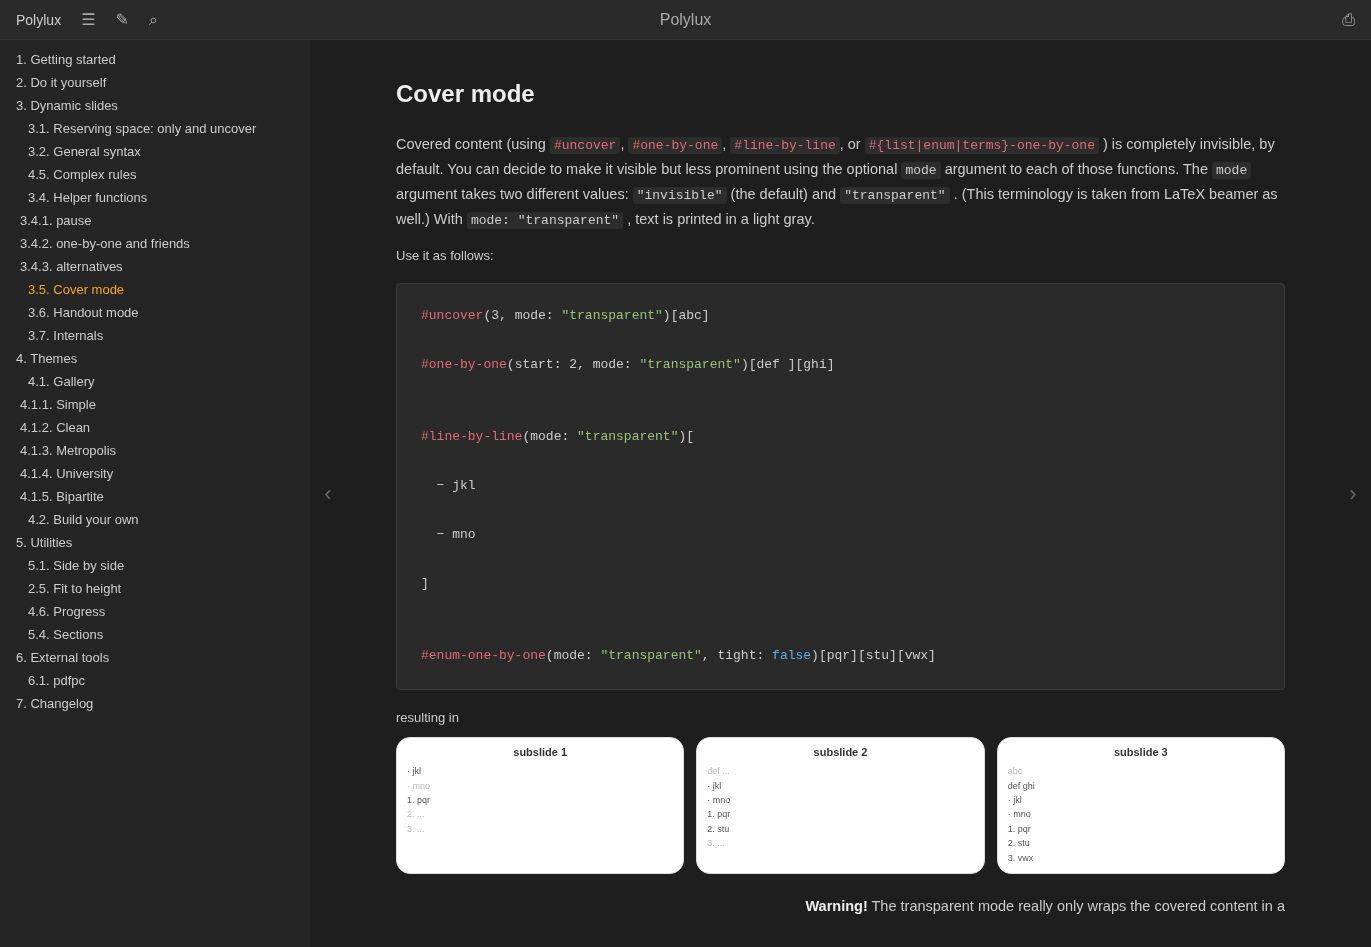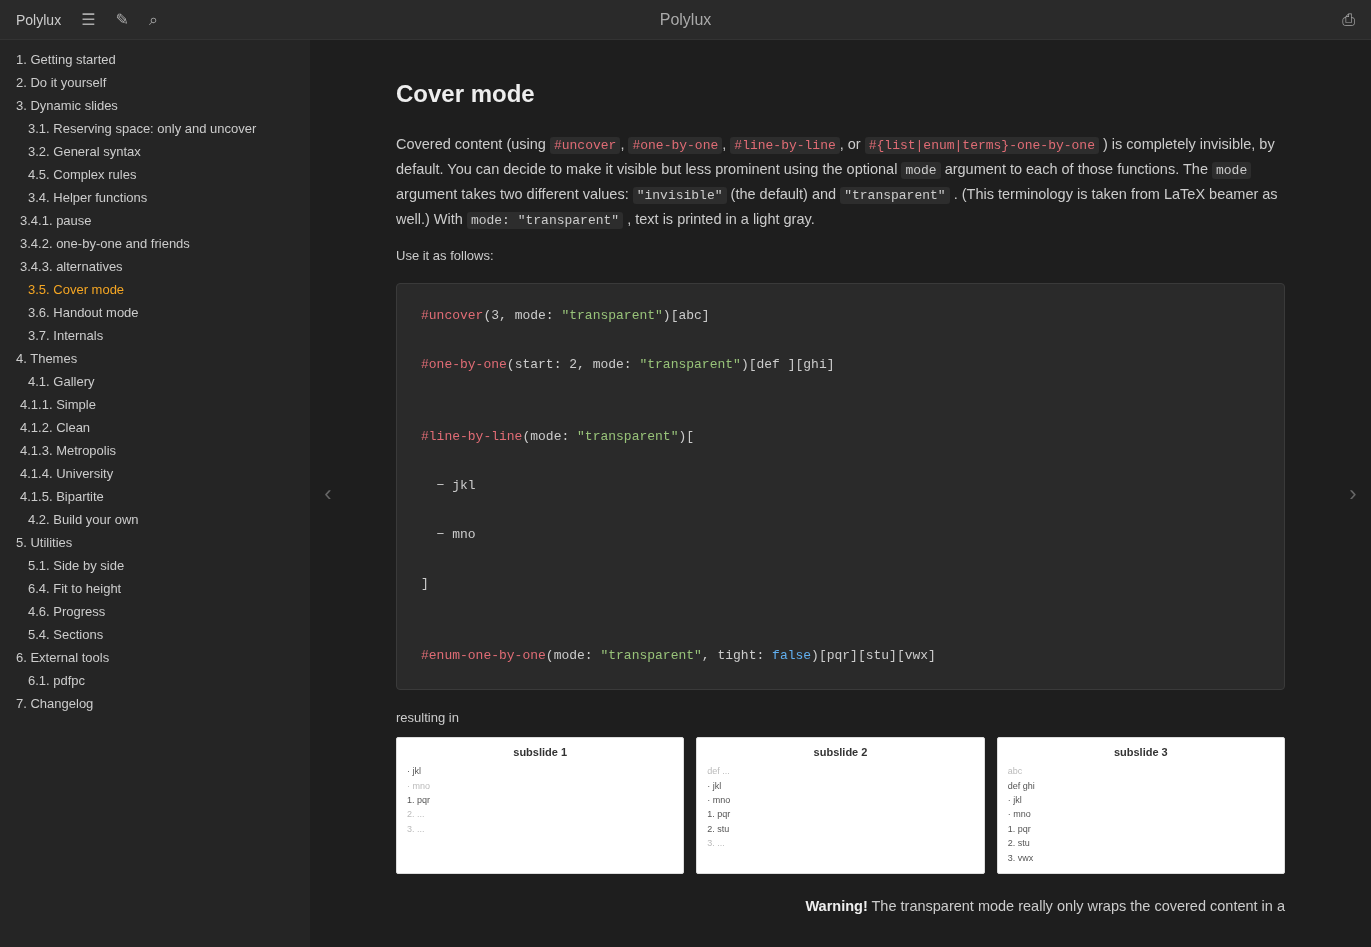--- a/index.html
+++ b/index.html
@@ -151,21 +151,21 @@
     
     .subslides-container {
       display: flex;
       gap: 12px;
       margin: 12px 0 24px 0;
     }
     .subslide {
       flex: 1;
       background: #fff;
       border: 1px solid #ddd;
-      border-radius: 2px;
+      border-radius: 14px;
       padding: 8px 10px;
       min-height: 130px;
     }
     .subslide-title {
       font-size: 11px;
       font-weight: 600;
       color: #333;
       margin-bottom: 6px;
       text-align: center;
     }
@@ -220,21 +220,21 @@
       <div class="nav-item level1">4. Themes</div>
       <div class="nav-item level2">4.1. Gallery</div>
       <div class="nav-item level3">4.1.1. Simple</div>
       <div class="nav-item level3">4.1.2. Clean</div>
       <div class="nav-item level3">4.1.3. Metropolis</div>
       <div class="nav-item level3">4.1.4. University</div>
       <div class="nav-item level3">4.1.5. Bipartite</div>
       <div class="nav-item level2">4.2. Build your own</div>
       <div class="nav-item level1">5. Utilities</div>
       <div class="nav-item level2">5.1. Side by side</div>
-      <div class="nav-item level2">6.4. Fit to height</div>
+      <div class="nav-item level2">2.5. Fit to height</div>
       <div class="nav-item level2">4.6. Progress</div>
       <div class="nav-item level2">5.4. Sections</div>
       <div class="nav-item level1">6. External tools</div>
       <div class="nav-item level2">6.1. pdfpc</div>
       <div class="nav-item level1">7. Changelog</div>
     </div>
 
   <div id="content-wrapper">
     <div class="nav-arrow">‹</div>
     <div id="content">

